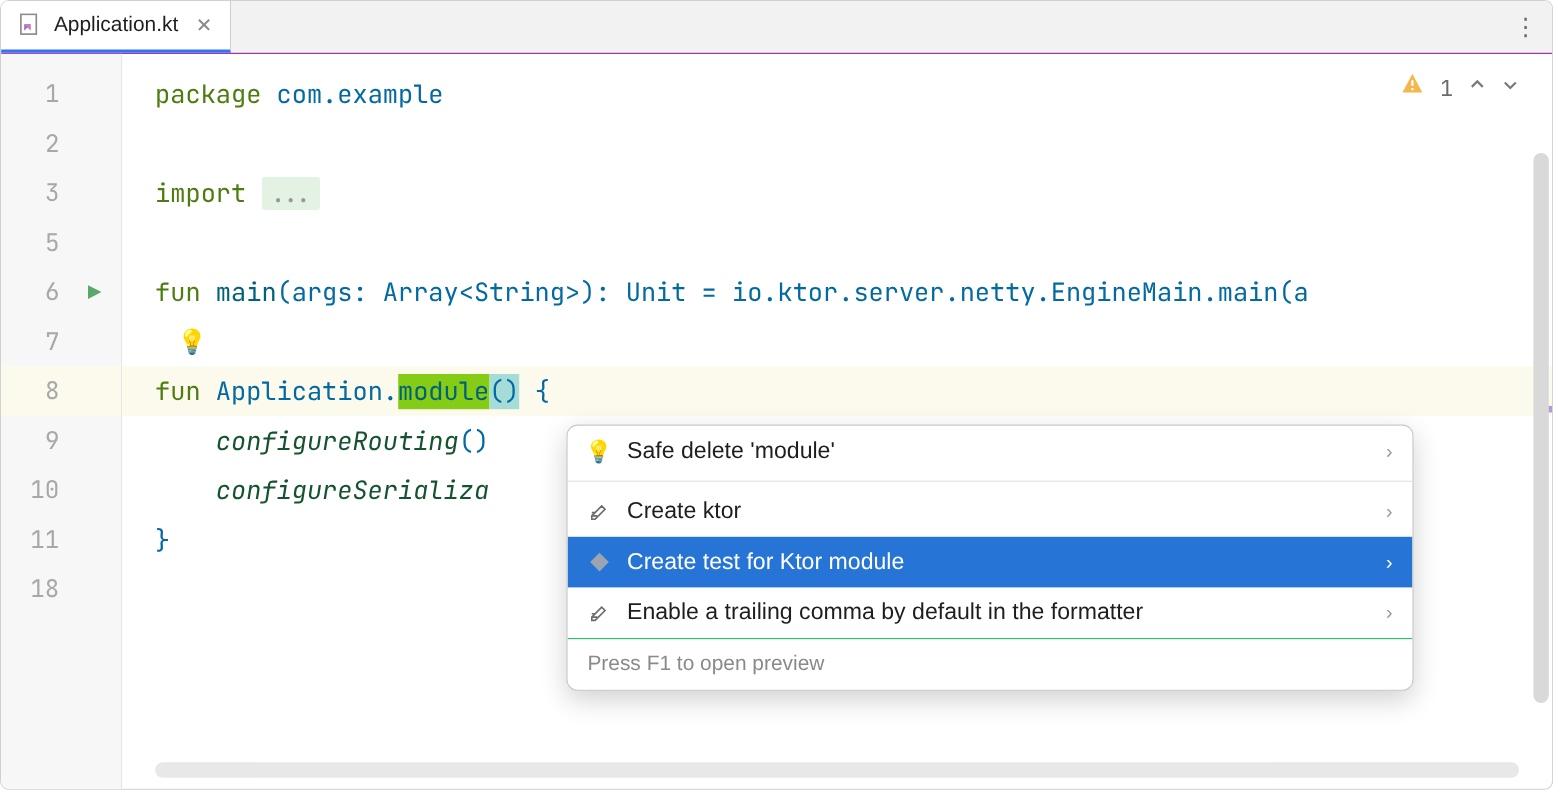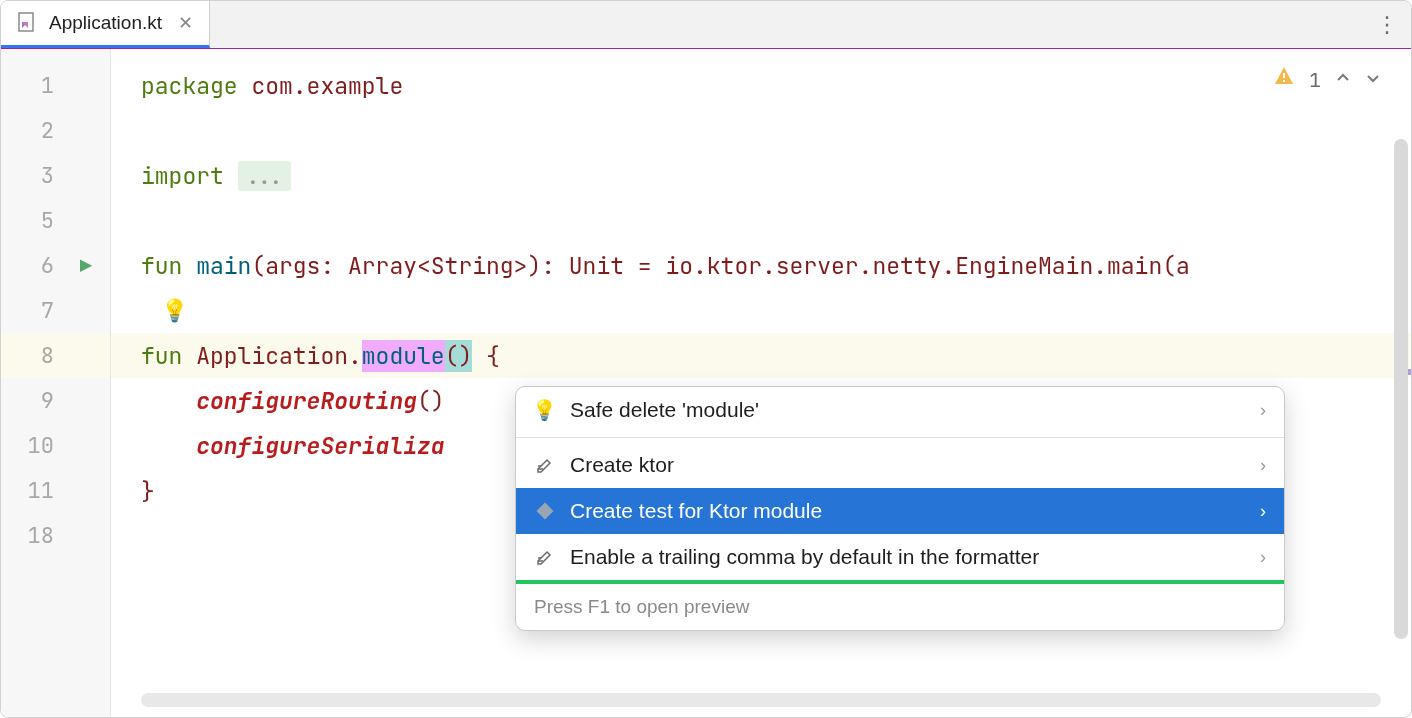--- a/index.html
+++ b/index.html
@@ -104,23 +104,23 @@
       align-items: center;
       padding-left: 30px;
       white-space: pre;
       position: relative;
     }
     .code-line.current {
       background: #fcfaed;
     }
     .kw { color: #4d7c0f; }
     .fn { color: #00627a; }
-    .fn-italic { color: #b91c1c; font-style: italic; font-weight: bold; }
-    .txt { color: #7f1d1d; text-align: right; }
-    .highlight-purple { background: #f0abfc; padding: 1px 0; }
+    .fn-italic { color: #14532d; font-style: italic; }
+    .txt { color: #0369a1; text-align: right; }
+    .highlight-purple { background: #84cc16; padding: 1px 0; }
     .highlight-teal { background: #a6dcd8; padding: 1px 0; }
     .fold-ellipsis {
       background: #e4f2e4;
       color: #999;
       padding: 0 6px;
       border-radius: 3px;
     }
     .bulb-icon {
       position: absolute;
       left: 50px;
@@ -212,21 +212,21 @@
     }
     .menu-divider {
       height: 1px;
       background: #e0e0e0;
       margin: 4px 0;
     }
     .menu-footer {
       padding: 12px 18px;
       font-size: 19px;
       color: #8a8a8a;
-      border-top: 4px solid #22c55e;
+      border-top: 1px solid #22c55e;
     }
     .marker-purple {
       position: absolute;
       right: 0;
       top: 320px;
       width: 14px;
       height: 6px;
       background: #b19cd9;
     }
   </style>

